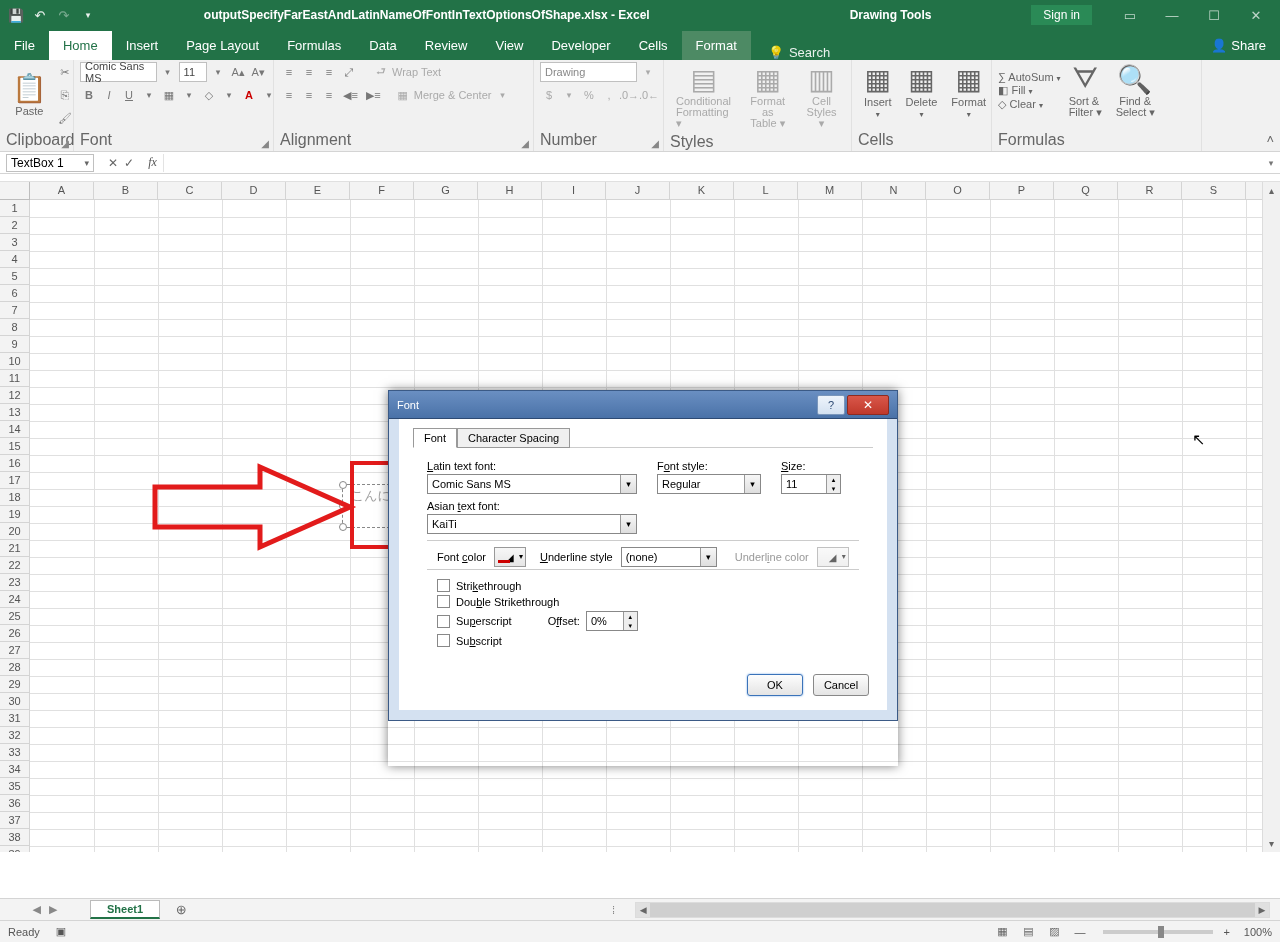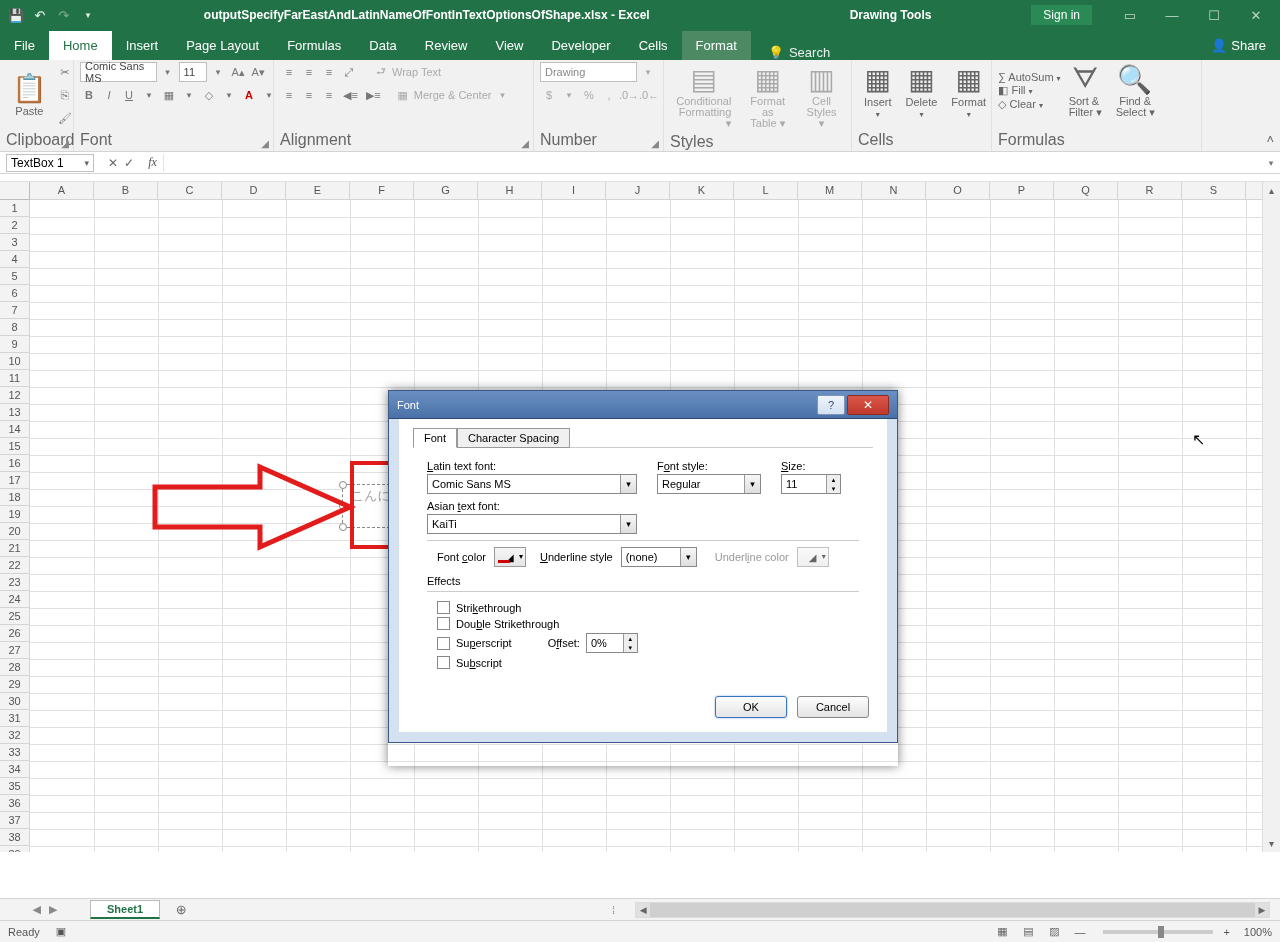--- a/index.html
+++ b/index.html
@@ -88,21 +88,21 @@
 .spinner { display: flex; flex-direction: column; border-left: 1px solid #999; position: absolute; right: 0; top: 0; bottom: 0; width: 14px; }
 .spinner div { flex: 1; font-size: 7px; text-align: center; background: #eee; line-height: 9px; }
 .section-label { font-size: 11px; margin: 8px 0 4px 0; }
 .hrline { border: none; border-top: 1px solid #ccc; margin: 2px 0 6px 0; }
 .chk-row { display: flex; align-items: center; gap: 6px; margin: 3px 0; font-size: 11px; }
 .chk { width: 13px; height: 13px; border: 1px solid #888; background: #fff; }
 .color-btn { width: 32px; height: 20px; border: 1px solid #999; background: linear-gradient(#f7f7f7,#e6e6e6); display: inline-flex; align-items: center; justify-content: center; position: relative; }
 .color-btn .swatch { width: 12px; height: 3px; background: #c00; position: absolute; bottom: 3px; left: 3px; }
 .color-btn .dd2 { position: absolute; right: 2px; top: 4px; font-size: 8px; }
 .dlg-buttons { display: flex; justify-content: flex-end; gap: 10px; padding: 10px 4px 2px 4px; }
-.dlg-btn { width: 72px; height: 22px; border: 1px solid #888; background: linear-gradient(#fdfdfd,#e4e4e4); text-align: center; font-size: 11px; line-height: 20px; border-radius: 3px; }
+.dlg-btn { width: 56px; height: 22px; border: 1px solid #888; background: linear-gradient(#fdfdfd,#e4e4e4); text-align: center; font-size: 11px; line-height: 20px; border-radius: 3px; }
 .dlg-btn.primary { border: 1px solid #3b73b9; box-shadow: 0 0 2px #6aa3e6; }
 
 
 .red-box { position: absolute; border: 4px solid #e21b1b; }
 
 
 .sheet-bar { position: absolute; left: 0; right: 0; bottom: 22px; height: 22px; background: #f3f3f3; border-top: 1px solid #d4d4d4; display: flex; align-items: center; font-size: 12px; }
 .sheet-nav { width: 90px; display: flex; gap: 8px; justify-content: center; color: #888; font-size: 11px; }
 .sheet-tab { padding: 2px 16px; background: #fff; border: 1px solid #bbb; border-bottom: 2px solid #227247; font-weight: bold; color: #227247; font-size: 11px; }
 .sheet-add { width: 22px; text-align: center; color: #666; font-size: 13px; margin-left: 10px; }
@@ -261,21 +261,21 @@
       <span class="rib-btn disabled">.0←</span>
     </div>
     <div class="ribbon-group-label">Number</div>
     <span class="collapse-arrow">◢</span>
   </div>
 
   <div class="ribbon-group" style="width:188px">
     <div class="ribbon-row">
       <div class="vstack-btn disabled">
         <span class="big">▤</span>
-        <span style="text-align:right;line-height:11px">Conditional<br>Formatting ▾</span>
+        <span style="text-align:left;line-height:11px">Conditional<br>Formatting ▾</span>
       </div>
       <div class="vstack-btn disabled">
         <span class="big">▦</span>
         <span style="text-align:center;line-height:11px">Format as<br>Table ▾</span>
       </div>
       <div class="vstack-btn disabled">
         <span class="big">▥</span>
         <span style="text-align:center;line-height:11px">Cell<br>Styles ▾</span>
       </div>
     </div>
@@ -536,32 +536,31 @@
 
       <hr class="hrline">
       <div style="display:flex;align-items:center;gap:8px;margin-left:10px">
         <span>Font <u>c</u>olor</span>
         <span class="color-btn">
           <span style="font-size:10px">◢</span>
             <span class="swatch"></span>
             <span class="dd2">▾</span>
         </span>
         <span style="margin-left:6px"><u>U</u>nderline style</span>
-        <div class="dinput" style="width:76px">
+        <div class="dinput" style="width:96px">
           <span>(none)</span>
           <span class="dd">▾</span>
         </div>
         <span style="margin-left:10px;color:#999">Underl<u>i</u>ne color</span>
         <span class="color-btn" style="opacity:.6">
           <span style="font-size:10px">◢</span>
             <span class="dd2">▾</span>
         </span>
       </div>
 
-      <div class="section-label">Effects</div>
       <hr class="hrline">
       <div style="display:flex;gap:40px;margin-left:10px">
         <div>
           <div class="chk-row">
               <span class="chk"></span>
               <span>Stri<u>k</u>ethrough</span>
             </div>
           <div class="chk-row">
               <span class="chk"></span>
               <span>Dou<u>b</u>le Strikethrough</span>

